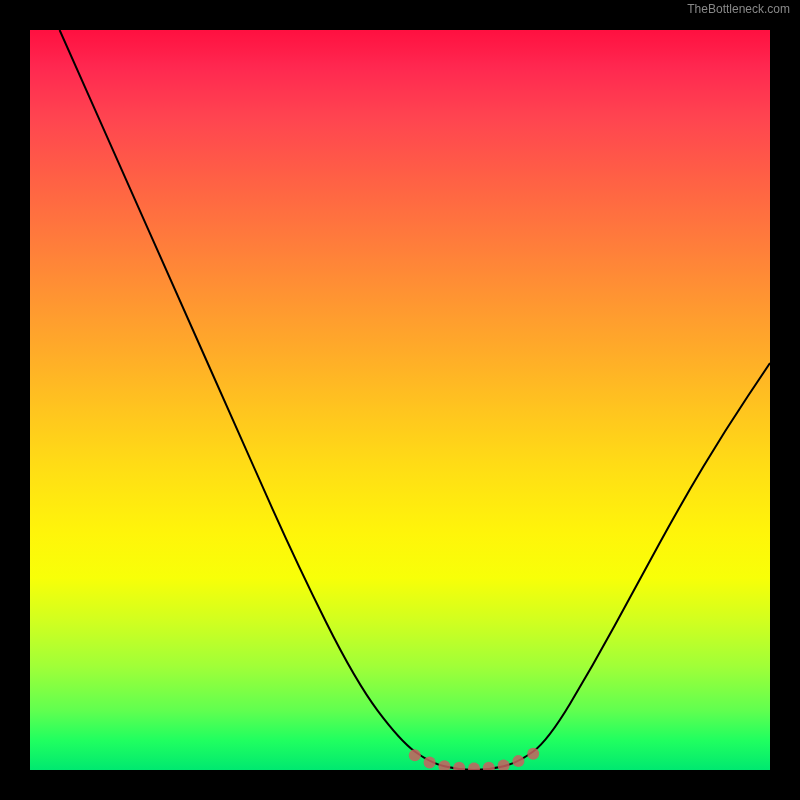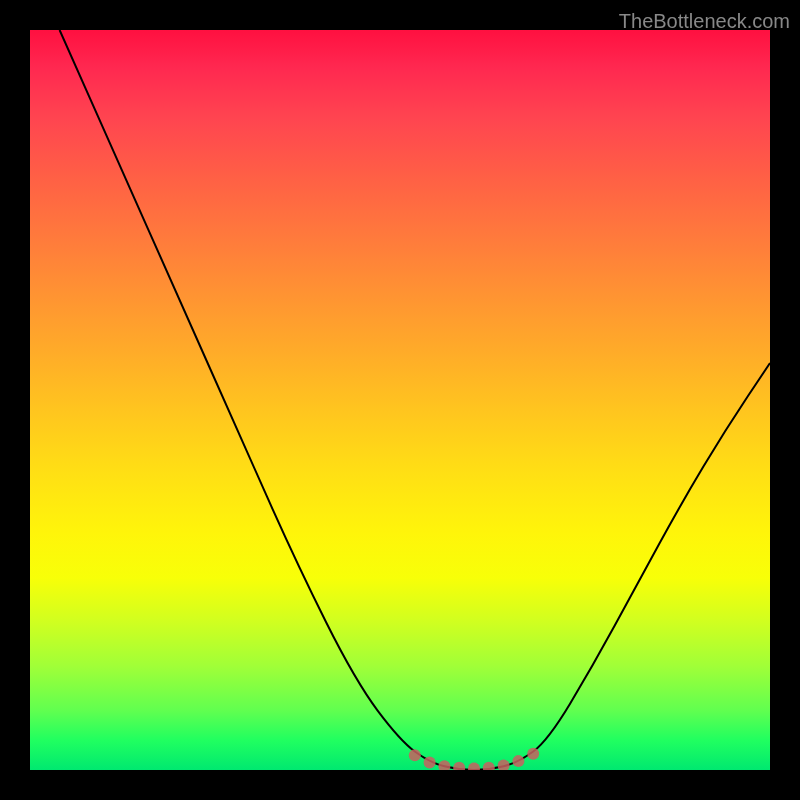--- a/index.html
+++ b/index.html
@@ -32,24 +32,24 @@
         #d0ff20 80%,
         #a0ff38 86%,
         #60ff50 92%,
         #20ff60 96%,
         #00e870 100%
       );
       overflow: hidden;
     }
     .watermark {
       position: absolute;
-      top: 10px;
+      top: 2px;
       right: 10px;
       color: #888;
-      font-size: 20px;
+      font-size: 12px;
       font-weight: 500;
       z-index: 10;
     }
     svg.curve {
       position: absolute;
       top: 0;
       left: 0;
       width: 100%;
       height: 100%;
     }

